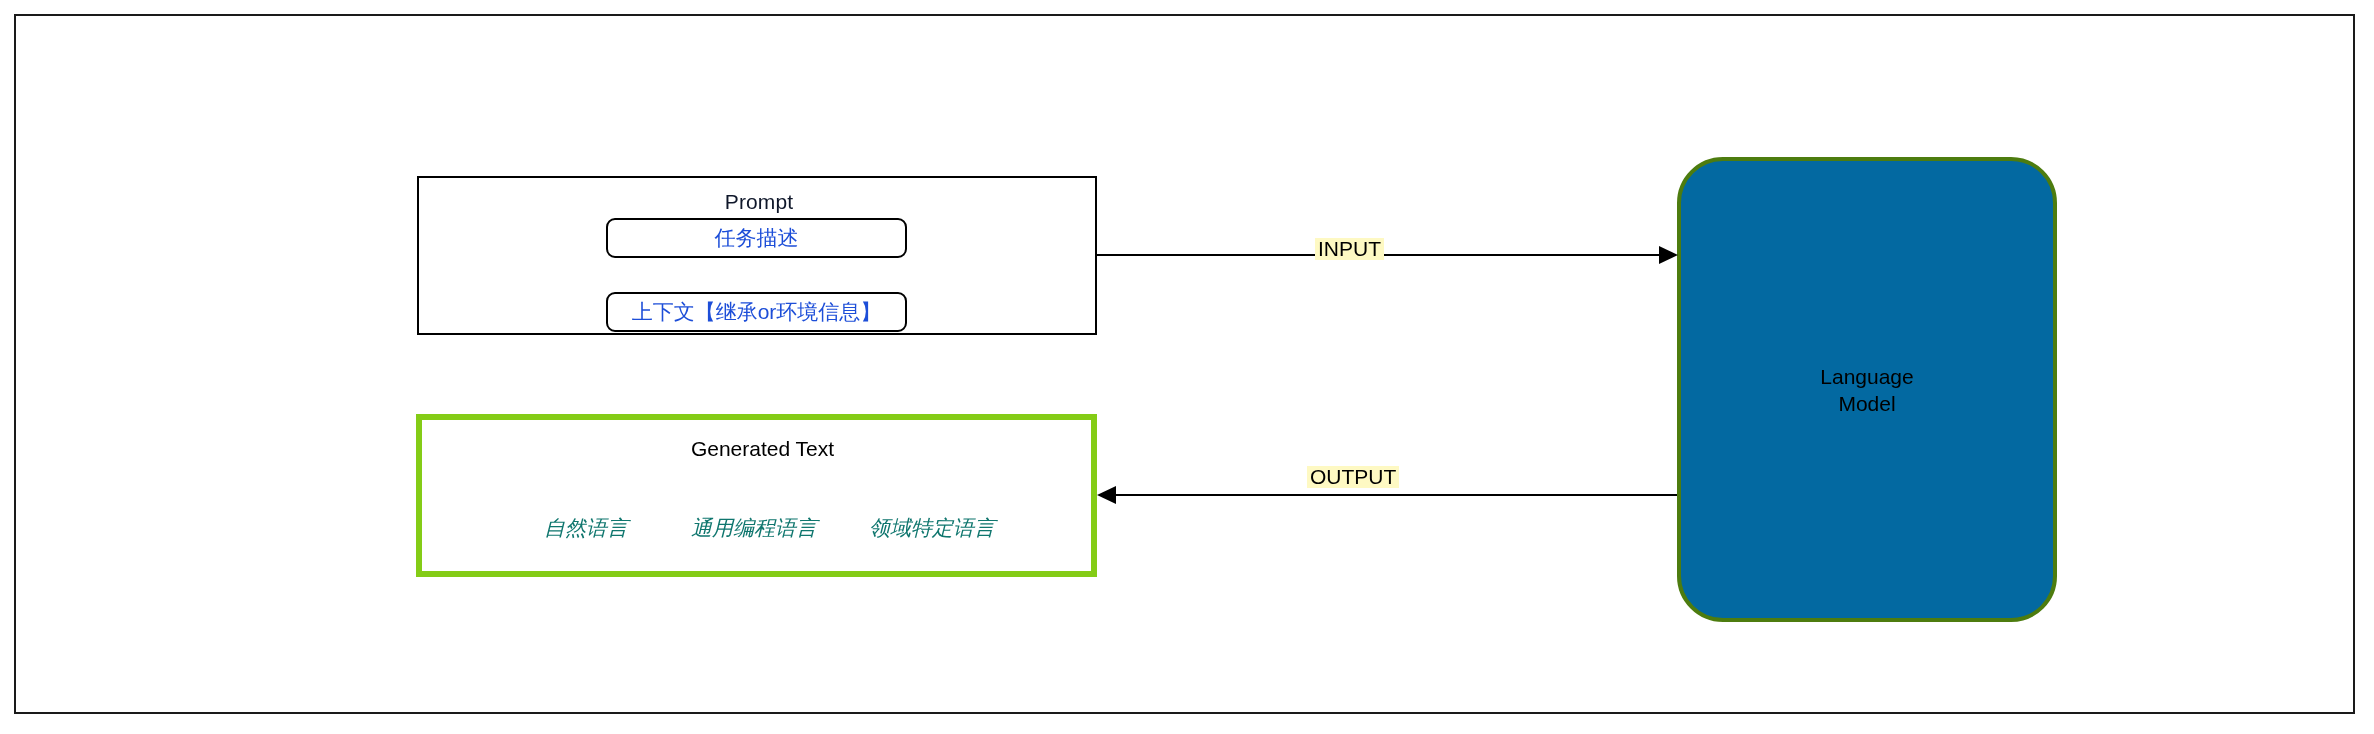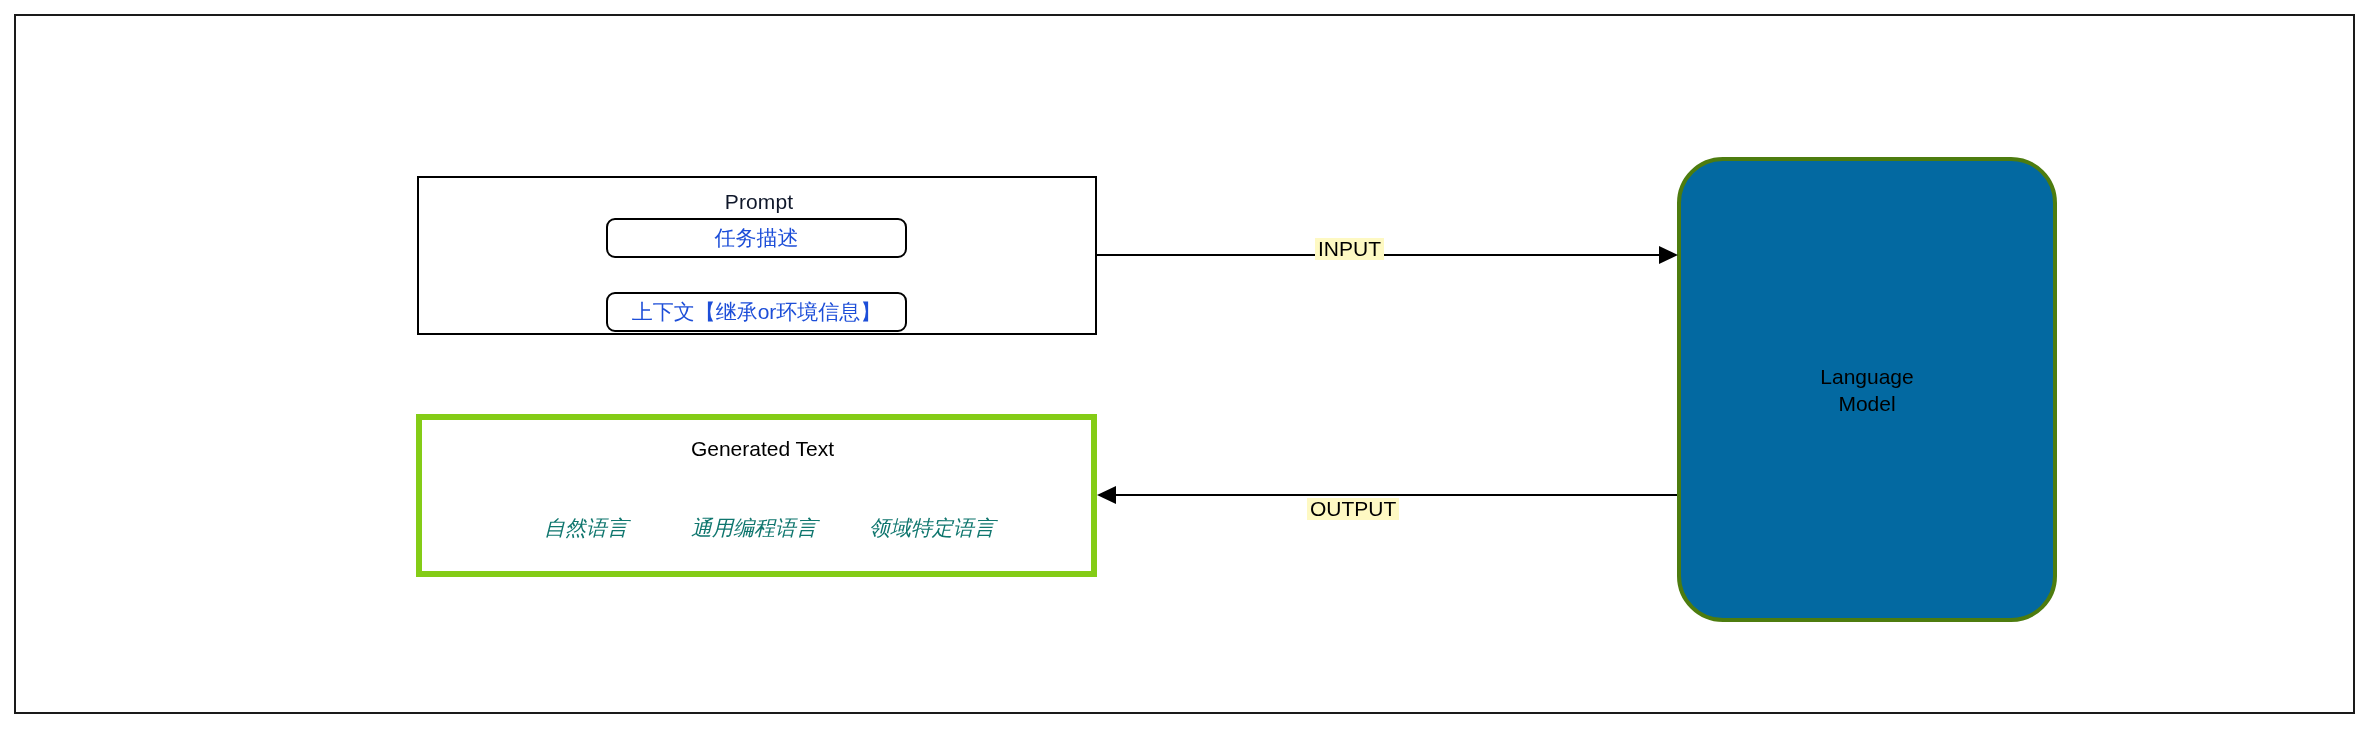--- a/index.html
+++ b/index.html
@@ -181,21 +181,21 @@
     padding: 0 3px;
     white-space: nowrap;
     line-height: 22px;
   }
   #input-arrow-label {
     left: 1315px;
     top: 238px;
   }
   #output-arrow-label {
     left: 1307px;
-    top: 498px;
+    top: 466px;
   }
 </style>
 </head>
 <body>
 
 <div id="canvas">
 
   <div id="outer-frame"></div>
 
   <div id="prompt-box">

